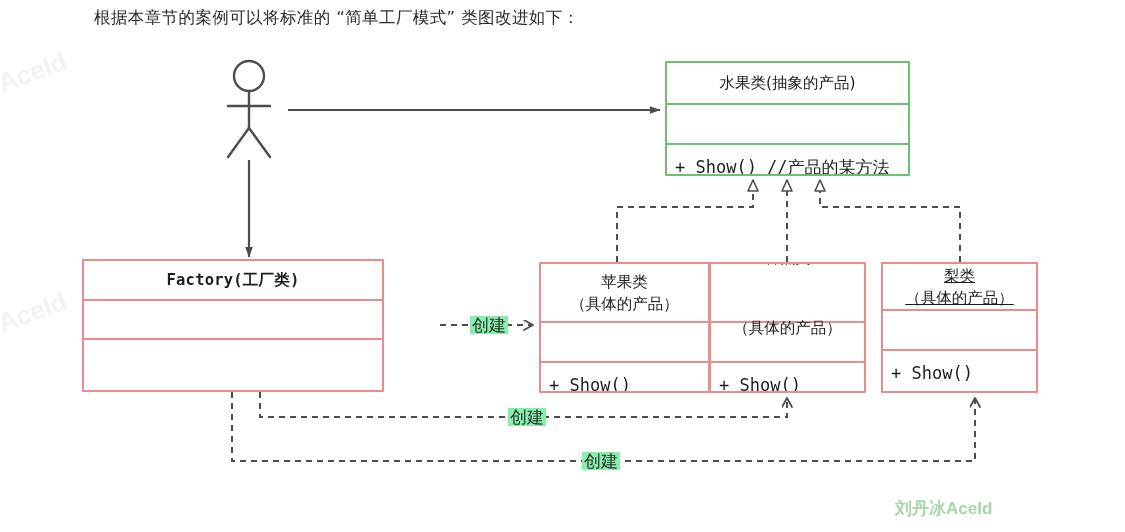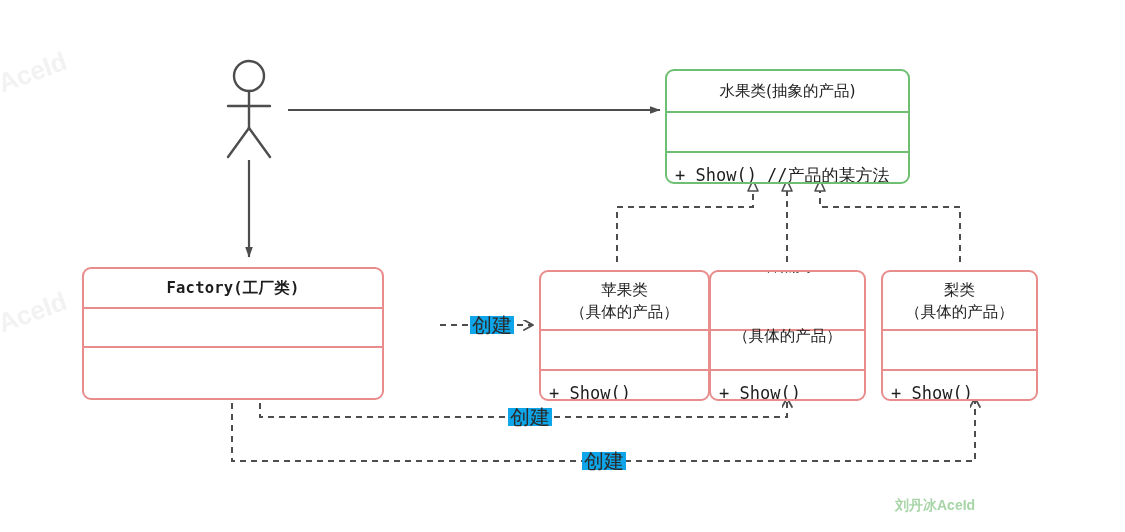--- a/index.html
+++ b/index.html
@@ -43,23 +43,22 @@
     height: 532px;
     pointer-events: none;
   }
 
   
   .uml {
     position: absolute;
     box-sizing: border-box;
     background: #ffffff;
     border: 2px solid #e98c8c;
-    border-radius: 9px;
+    border-radius: 1px;
     overflow: hidden;
-    margin-top: 8px;
   }
   .uml.green { border-color: #6fbf73; }
 
   .uml .seg {
     box-sizing: border-box;
     border-top: 2px solid #e98c8c;
   }
   .uml.green .seg { border-top-color: #6fbf73; }
 
   .uml .title {
@@ -89,22 +88,22 @@
     font-size: 17px;
     line-height: 21px;
     color: #1d1d1d;
     padding: 12px 0 0 8px;
     white-space: pre;
   }
 
   
   .edge-label {
     position: absolute;
-    background: #0ea5e9;
-    font-size: 20px;
+    background: #86efac;
+    font-size: 17px;
     line-height: 18px;
     color: #2b2b2b;
     padding: 0 2px;
     white-space: nowrap;
   }
 
   
   .wm {
     position: absolute;
     font-family: "Liberation Sans", sans-serif;
@@ -115,33 +114,34 @@
     transform-origin: left top;
     white-space: nowrap;
     user-select: none;
   }
   .signature {
     position: absolute;
     left: 895px;
     top: 497px;
     font-family: "Liberation Sans", sans-serif;
     font-weight: bold;
-    font-size: 14px;
+    font-size: 17px;
     color: #a8d5a8;
     white-space: nowrap;
   }
 </style>
 </head>
 <body>
 
 <div id="canvas">
 
   <div class="wm" style="left:-6px; top:70px;">AceId</div>
   <div class="wm" style="left:-6px; top:310px;">AceId</div>
 
+  <div class="caption">根据本章节的案例可以将标准的 “简单工厂模式” 类图改进如下：</div>
 
   <svg id="lines" viewBox="0 0 1125 532">
     <defs>
       <marker id="solidArrow" markerWidth="12" markerHeight="12" refX="10.5" refY="4" orient="auto" markerUnits="userSpaceOnUse">
         <path d="M0,0 L11,4 L0,8 z" fill="#4d4d4d"></path>
       </marker>
       <marker id="openArrow" markerWidth="14" markerHeight="14" refX="10" refY="5" orient="auto" markerUnits="userSpaceOnUse">
         <path d="M1,0 L10,5 L1,10" fill="none" stroke="#4d4d4d" stroke-width="1.8" stroke-linecap="round" stroke-linejoin="round"></path>
       </marker>
       <marker id="hollowTri" markerWidth="16" markerHeight="14" refX="12" refY="6" orient="auto" markerUnits="userSpaceOnUse">
@@ -201,21 +201,21 @@
   <div class="uml" style="left:709px; top:262px; width:157px; height:131px;">
     <div class="title" style="height:57px;gap:48px;">
       <span class="l1">香蕉类</span>
       <span class="l2">（具体的产品）</span>
     </div>
     <div class="seg attrs" style="height:40px;"></div>
     <div class="seg ops" style="height:30px;">+ Show()</div>
   </div>
 
   <div class="uml" style="left:881px; top:262px; width:157px; height:131px;">
-    <div class="title" style="height:57px;">
+    <div class="title" style="height:45px;text-decoration:underline;">
       <span class="l1">梨类</span>
       <span class="l2">（具体的产品）</span>
     </div>
     <div class="seg attrs" style="height:40px;"></div>
     <div class="seg ops" style="height:30px;">+ Show()</div>
   </div>
 
   <div class="edge-label" style="left:470px; top:316px;">创建</div>
   <div class="edge-label" style="left:508px; top:408px;">创建</div>
   <div class="edge-label" style="left:582px; top:452px;">创建</div>

